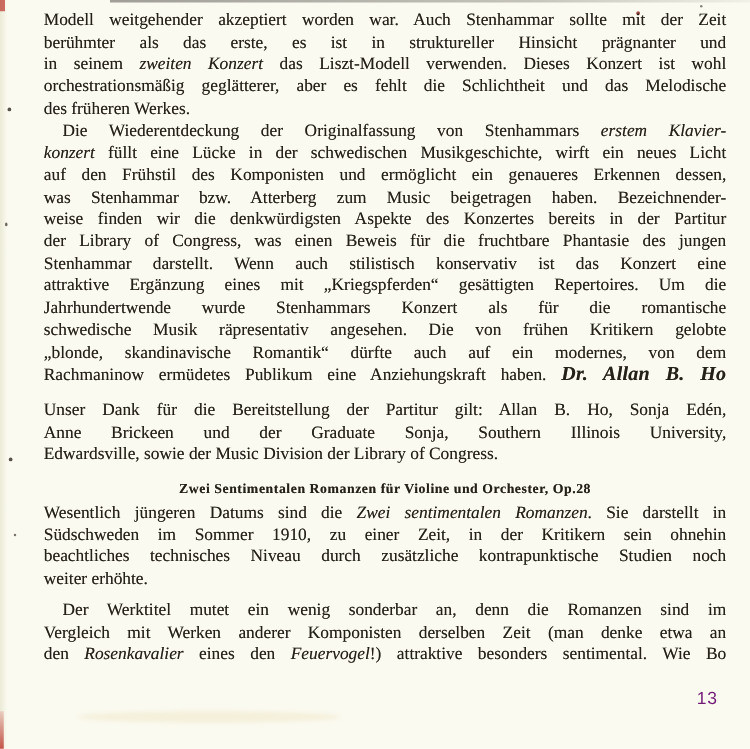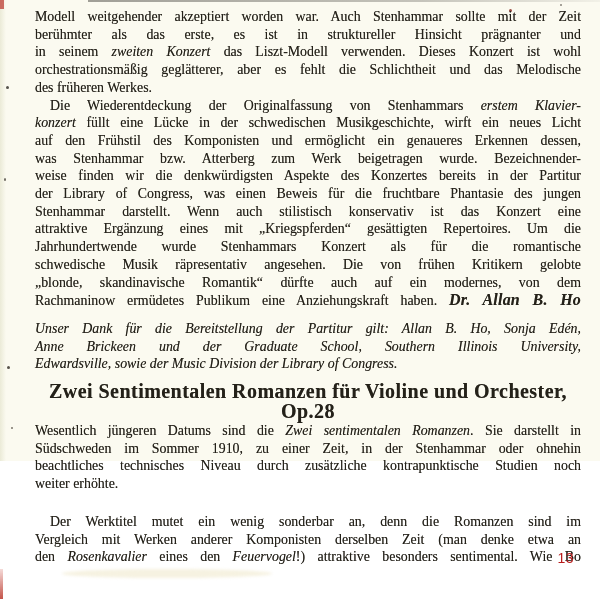--- a/index.html
+++ b/index.html
@@ -3,48 +3,48 @@
 <meta charset="utf-8">
 <style>
   html, body { margin: 0; padding: 0; }
   body {
     width: 600px; height: 599px;
     font-family: "Liberation Serif", "DejaVu Serif", serif;
     overflow: hidden;
   }
   .page {
     position: absolute; left: 0; top: 0;
-    width: 600px; height: 461px;
+    width: 600px; height: 599px;
     background: var(--page-bg, #fbfaf0);
   }
   .text-column {
     position: absolute; left: 35px; top: 8px; width: 546px;
     color: var(--text-color, #242119);
     font-size: 13.9px; line-height: 17.7px;
     text-shadow: 0 0 0.4px rgba(40,38,34,0.55);
   }
   .para { margin: 0; }
   .line { min-height: 17.7px; }
   .line.just { text-align: justify; text-align-last: justify; }
   .line.ind { text-indent: 15px; }
   .it { font-style: italic; }
   .credit { font-weight: bold; font-style: italic; font-size: 16px; letter-spacing: 0.2px; }
   .heading {
-    font-weight: bold; font-size: 20px; letter-spacing: 0.45px;
+    font-weight: bold; font-size: 11px; letter-spacing: 0.45px;
     text-align: center; line-height: 20px;
     margin-top: 8px; margin-bottom: 1px;
     color: var(--text-color, #242119);
   }
-  .block-2 { margin-top: 10px; font-style: italic; }  
-  .block-5 { margin-top: 20px; }   
+  .block-2 { margin-top: 10px; }  
+  .block-5 { margin-top: 7px; }   
   .page-number {
     position: absolute; top: 550px; right: 26px;
     font-family: "Liberation Sans", "DejaVu Sans", sans-serif;
     font-size: 14px; letter-spacing: 0.5px;
-    color: #b91c1c;
+    color: #701a75;
   }
   
   .edge-top {
     position: absolute; left: 88px; right: 0; top: 0; height: 2px;
     background: linear-gradient(to right, rgba(70,68,62,0.5), rgba(70,68,62,0.3) 65%, rgba(70,68,62,0.05));
   }
   .edge-left {
     position: absolute; left: 0; top: 0; bottom: 0; width: 6px;
     background: linear-gradient(to right, rgba(228,228,205,0.7), rgba(228,228,205,0));
   }
@@ -90,39 +90,39 @@
         <div class="line just"><span>Modell weitgehender akzeptiert worden war. Auch Stenhammar sollte mit der Zeit</span></div>
         <div class="line just"><span>berühmter als das erste, es ist in struktureller Hinsicht prägnanter und</span></div>
         <div class="line just"><span>in seinem </span><span class="it">zweiten Konzert</span><span> das Liszt-Modell verwenden. Dieses Konzert ist wohl</span></div>
         <div class="line just"><span>orchestrationsmäßig geglätterer, aber es fehlt die Schlichtheit und das Melodische</span></div>
         <div class="line"><span>des früheren Werkes.</span></div>
       </div>
       <div class="para block-1">
         <div class="line just ind"><span>Die Wiederentdeckung der Originalfassung von Stenhammars </span><span class="it">erstem Klavier-</span></div>
         <div class="line just"><span class="it">konzert</span><span> füllt eine Lücke in der schwedischen Musikgeschichte, wirft ein neues Licht</span></div>
         <div class="line just"><span>auf den Frühstil des Komponisten und ermöglicht ein genaueres Erkennen dessen,</span></div>
-        <div class="line just"><span>was Stenhammar bzw. Atterberg zum Werk beigetragen wurde. Bezeichnender-</span></div>
+        <div class="line just"><span>was Stenhammar bzw. Atterberg zum Music beigetragen haben. Bezeichnender-</span></div>
         <div class="line just"><span>weise finden wir die denkwürdigsten Aspekte des Konzertes bereits in der Partitur</span></div>
         <div class="line just"><span>der Library of Congress, was einen Beweis für die fruchtbare Phantasie des jungen</span></div>
         <div class="line just"><span>Stenhammar darstellt. Wenn auch stilistisch konservativ ist das Konzert eine</span></div>
         <div class="line just"><span>attraktive Ergänzung eines mit „Kriegspferden“ gesättigten Repertoires. Um die</span></div>
         <div class="line just"><span>Jahrhundertwende wurde Stenhammars Konzert als für die romantische</span></div>
         <div class="line just"><span>schwedische Musik räpresentativ angesehen. Die von frühen Kritikern gelobte</span></div>
         <div class="line just"><span>„blonde, skandinavische Romantik“ dürfte auch auf ein modernes, von dem</span></div>
         <div class="line just"><span>Rachmaninow ermüdetes Publikum eine Anziehungskraft haben. </span><span class="credit">Dr. Allan B. Ho</span></div>
       </div>
       <div class="para block-2">
         <div class="line just"><span>Unser Dank für die Bereitstellung der Partitur gilt: Allan B. Ho, Sonja Edén,</span></div>
-        <div class="line just"><span>Anne Brickeen und der Graduate School, Southern Illinois University,</span></div>
+        <div class="line just"><span>Anne Brickeen und der Graduate Sonja, Southern Illinois University,</span></div>
         <div class="line"><span>Edwardsville, sowie der Music Division der Library of Congress.</span></div>
       </div>
       <div class="heading block-3">Zwei Sentimentalen Romanzen für Violine und Orchester, Op.28</div>
       <div class="para block-4">
         <div class="line just"><span>Wesentlich jüngeren Datums sind die </span><span class="it">Zwei sentimentalen Romanzen</span><span>. Sie darstellt in</span></div>
-        <div class="line just"><span>Südschweden im Sommer 1910, zu einer Zeit, in der Stenhammar oder ohnehin</span></div>
+        <div class="line just"><span>Südschweden im Sommer 1910, zu einer Zeit, in der Kritikern sein ohnehin</span></div>
         <div class="line just"><span>beachtliches technisches Niveau durch zusätzliche kontrapunktische Studien noch</span></div>
         <div class="line"><span>weiter erhöhte.</span></div>
       </div>
       <div class="para block-5">
         <div class="line just ind"><span>Der Werktitel mutet ein wenig sonderbar an, denn die Romanzen sind im</span></div>
         <div class="line just"><span>Vergleich mit Werken anderer Komponisten derselben Zeit (man denke etwa an</span></div>
         <div class="line just"><span>den </span><span class="it">Rosenkavalier</span><span> eines den </span><span class="it">Feuervogel</span><span>!) attraktive besonders sentimental. Wie Bo</span></div>
       </div>
     </div>
 

